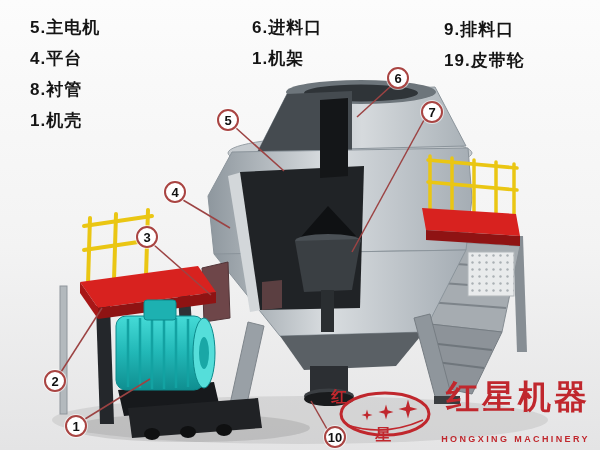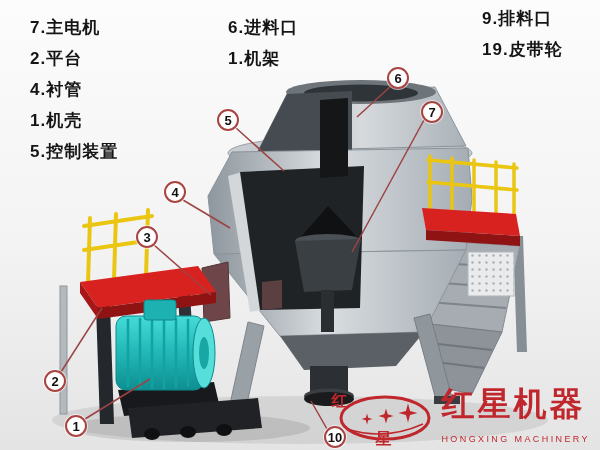--- a/index.html
+++ b/index.html
@@ -16,38 +16,38 @@
     position:relative;width:600px;height:450px;overflow:hidden;
     background:linear-gradient(180deg,#fcfcfc 0%,#f3f3f3 55%,#e4e4e5 100%);
   }
   .machine-svg{position:absolute;left:0;top:0;z-index:1;}
   .legend{position:absolute;z-index:3;}
   .legend-item{
     font-size:17px;font-weight:700;color:var(--legend-ink);
     line-height:31px;white-space:nowrap;letter-spacing:1px;
   }
   .legend-c1{left:30px;top:12px;}
-  .legend-c2{left:228px;top:12px;}
-  .legend-c3{left:444px;top:3px;margin-left:38px;}
+  .legend-c2{left:252px;top:12px;}
+  .legend-c3{left:444px;top:14px;}
   .callout{
     position:absolute;z-index:5;width:22px;height:22px;border-radius:50%;
     background:#fff;border:2px solid var(--callout-red);color:#111;
     font-size:13px;font-weight:700;display:flex;align-items:center;justify-content:center;
     box-shadow:0 0 0 1px rgba(255,255,255,.6);
   }
   .fill-platform{fill:var(--platform-red);}
   .stroke-railing{stroke:var(--railing-yellow);}
   .logo{position:absolute;right:10px;bottom:2px;z-index:4;display:flex;align-items:center;gap:8px;}
   .logo-mark{position:relative;width:96px;height:54px;}
   .mark-char{position:absolute;color:var(--logo-red);font-weight:700;font-size:16px;line-height:1;}
   .mark-char.top{left:-6px;top:2px;}
   .mark-char.bottom{left:38px;bottom:-2px;}
-  .logo-text{display:flex;flex-direction:column;align-items:flex-start;padding-bottom:4px;}
+  .logo-text{display:flex;flex-direction:column;align-items:flex-end;padding-bottom:4px;}
   .logo-brand{font-size:33px;font-weight:700;color:var(--logo-red);letter-spacing:3px;line-height:1.05;white-space:nowrap;}
-  .logo-sub{font-size:9px;font-weight:400;color:var(--logo-red);letter-spacing:2.4px;margin-top:12px;white-space:nowrap;}
+  .logo-sub{font-size:9px;font-weight:700;color:var(--logo-red);letter-spacing:2.4px;margin-top:19px;white-space:nowrap;}
 </style>
 </head>
 <body>
 
 <div class="stage">
 
   <svg class="machine-svg" width="600" height="450" viewBox="0 0 600 450">
     <defs>
       <linearGradient id="gShell" x1="0" x2="1" y1="0" y2="0">
         <stop offset="0" stop-color="#8e979e"></stop>
@@ -172,25 +172,24 @@
       <line x1="424" y1="120" x2="352" y2="252"></line>
       <line x1="183" y1="200" x2="230" y2="228"></line>
       <line x1="154" y1="245" x2="211" y2="295"></line>
       <line x1="61" y1="372" x2="102" y2="308"></line>
       <line x1="85" y1="419" x2="150" y2="379"></line>
       <line x1="327" y1="429" x2="311" y2="401"></line>
     </g>
   </svg>
 
   <div class="legend legend-c1">
-    <div class="legend-item">7.主电机</div>
-    <div class="legend-item">2.平台</div>
-    <div class="legend-item">4.衬管</div>
+    <div class="legend-item">5.主电机</div>
+    <div class="legend-item">4.平台</div>
+    <div class="legend-item">8.衬管</div>
     <div class="legend-item">1.机壳</div>
-    <div class="legend-item">5.控制装置</div>
   </div>
   <div class="legend legend-c2">
     <div class="legend-item">6.进料口</div>
     <div class="legend-item">1.机架</div>
   </div>
   <div class="legend legend-c3">
     <div class="legend-item">9.排料口</div>
     <div class="legend-item">19.皮带轮</div>
   </div>
 

